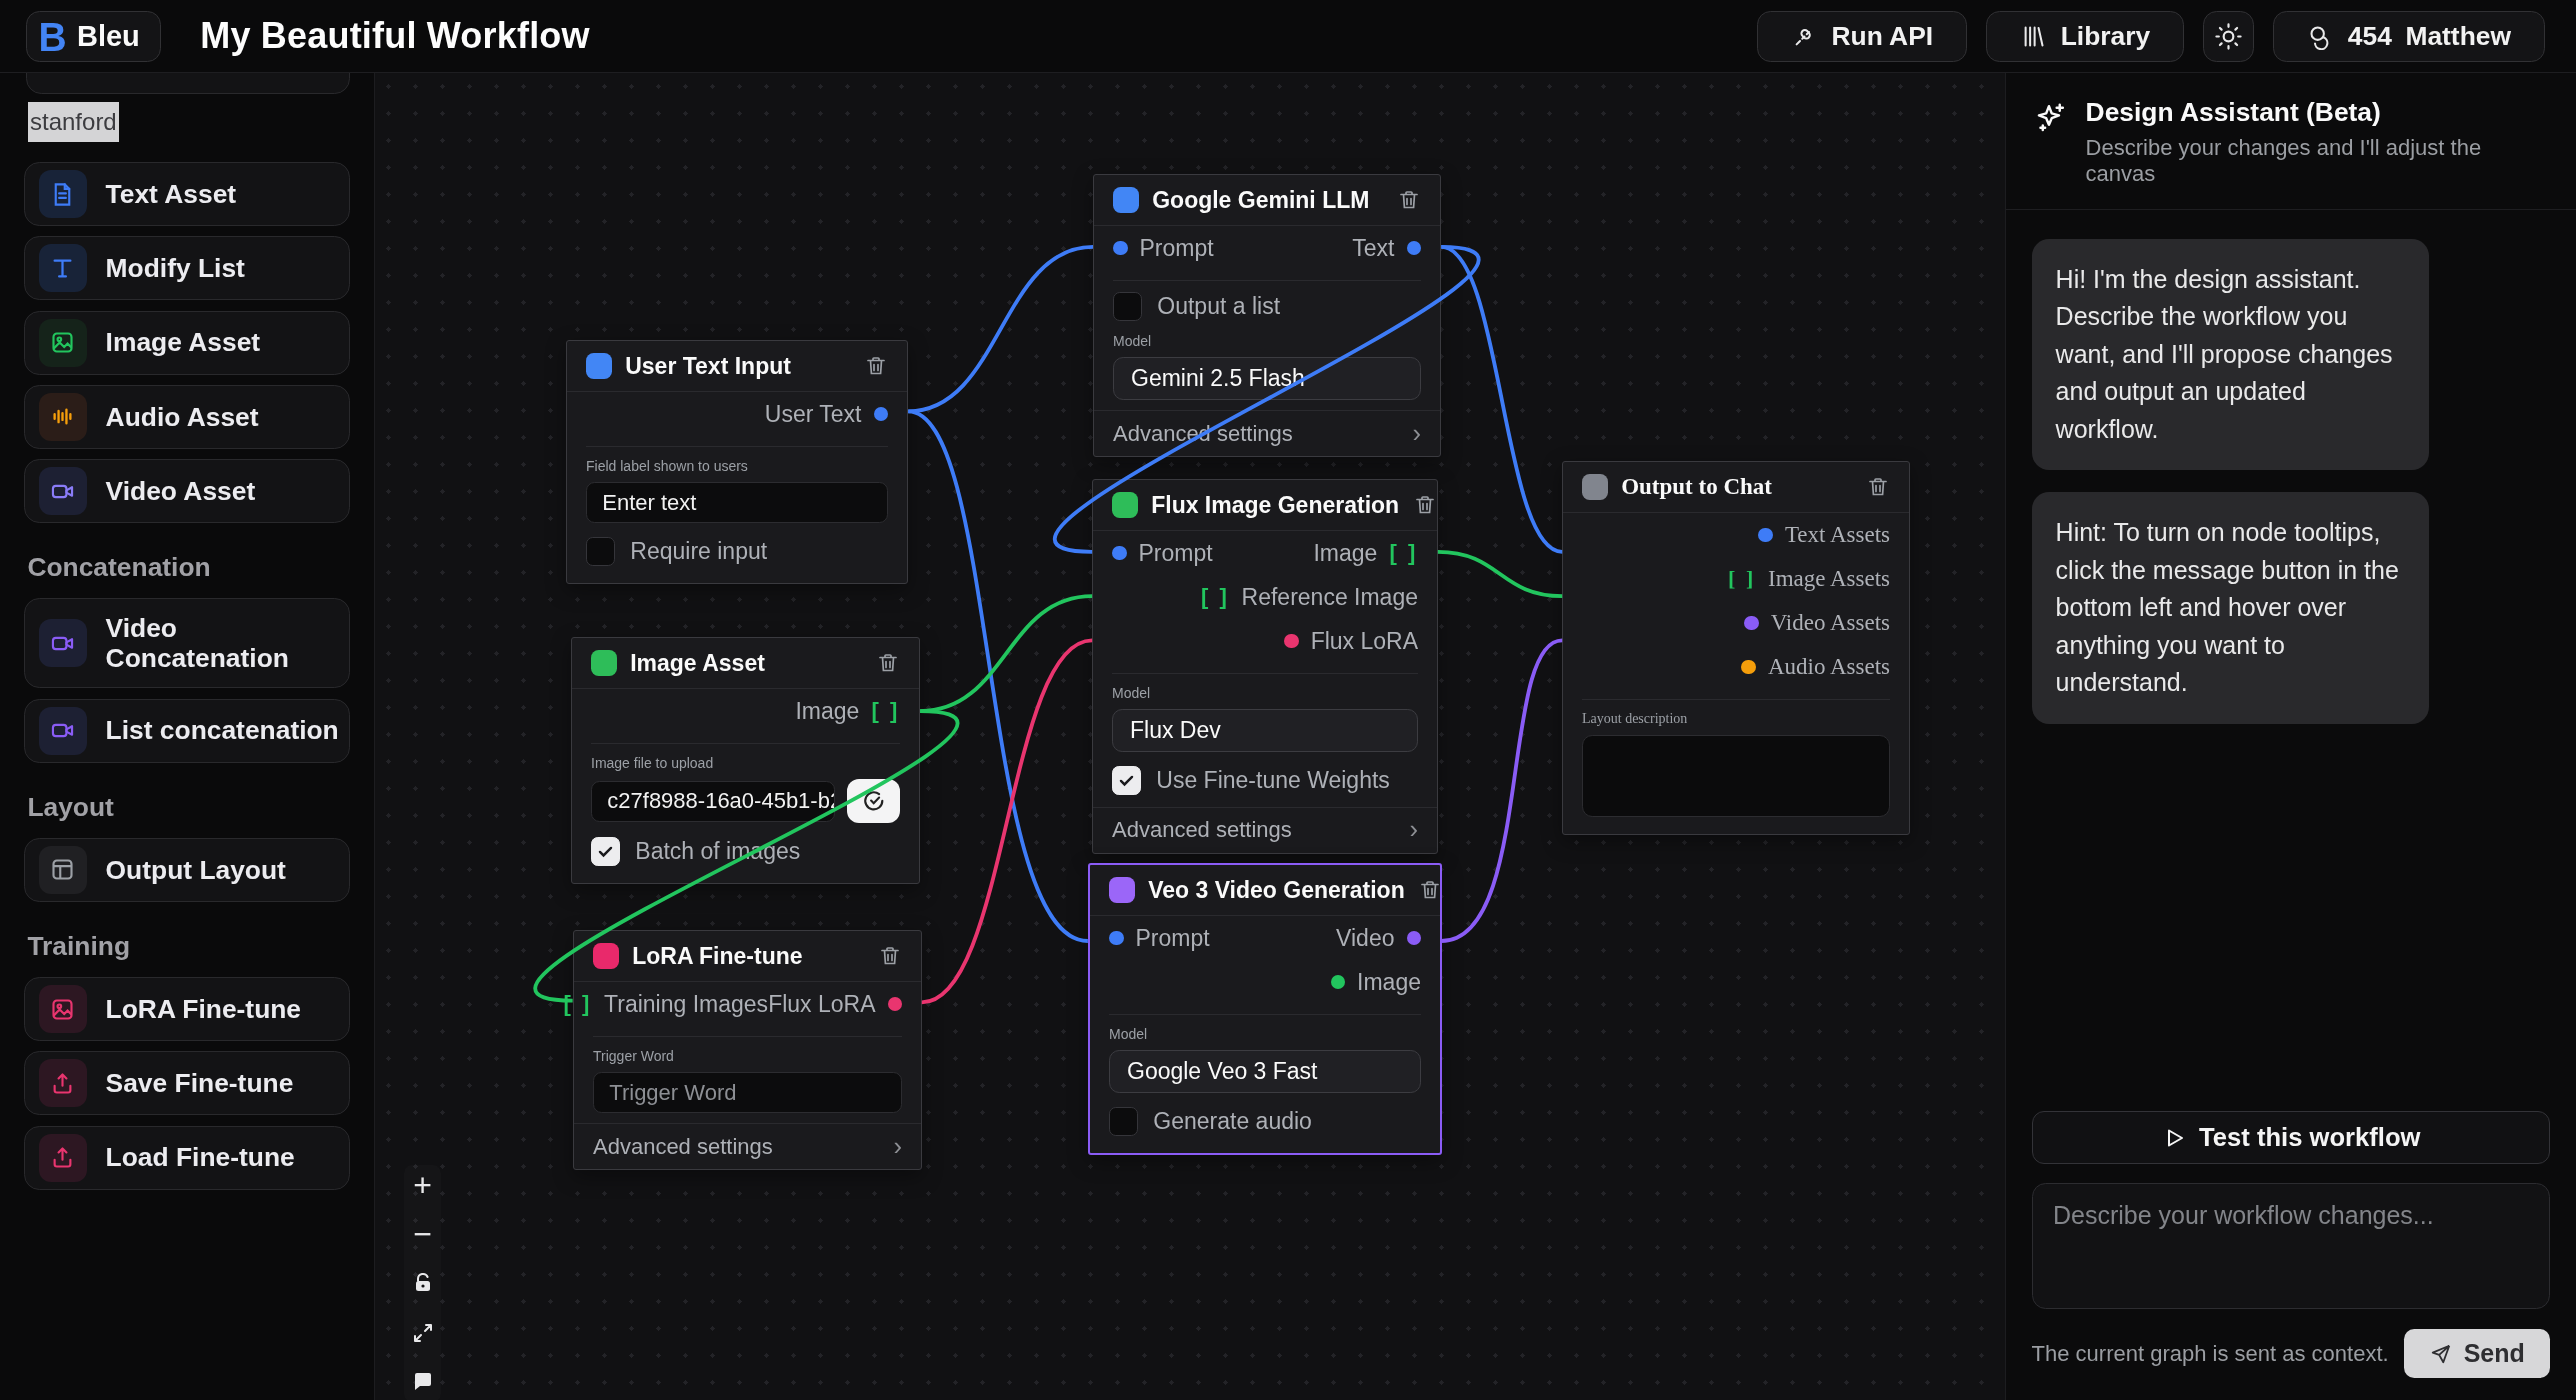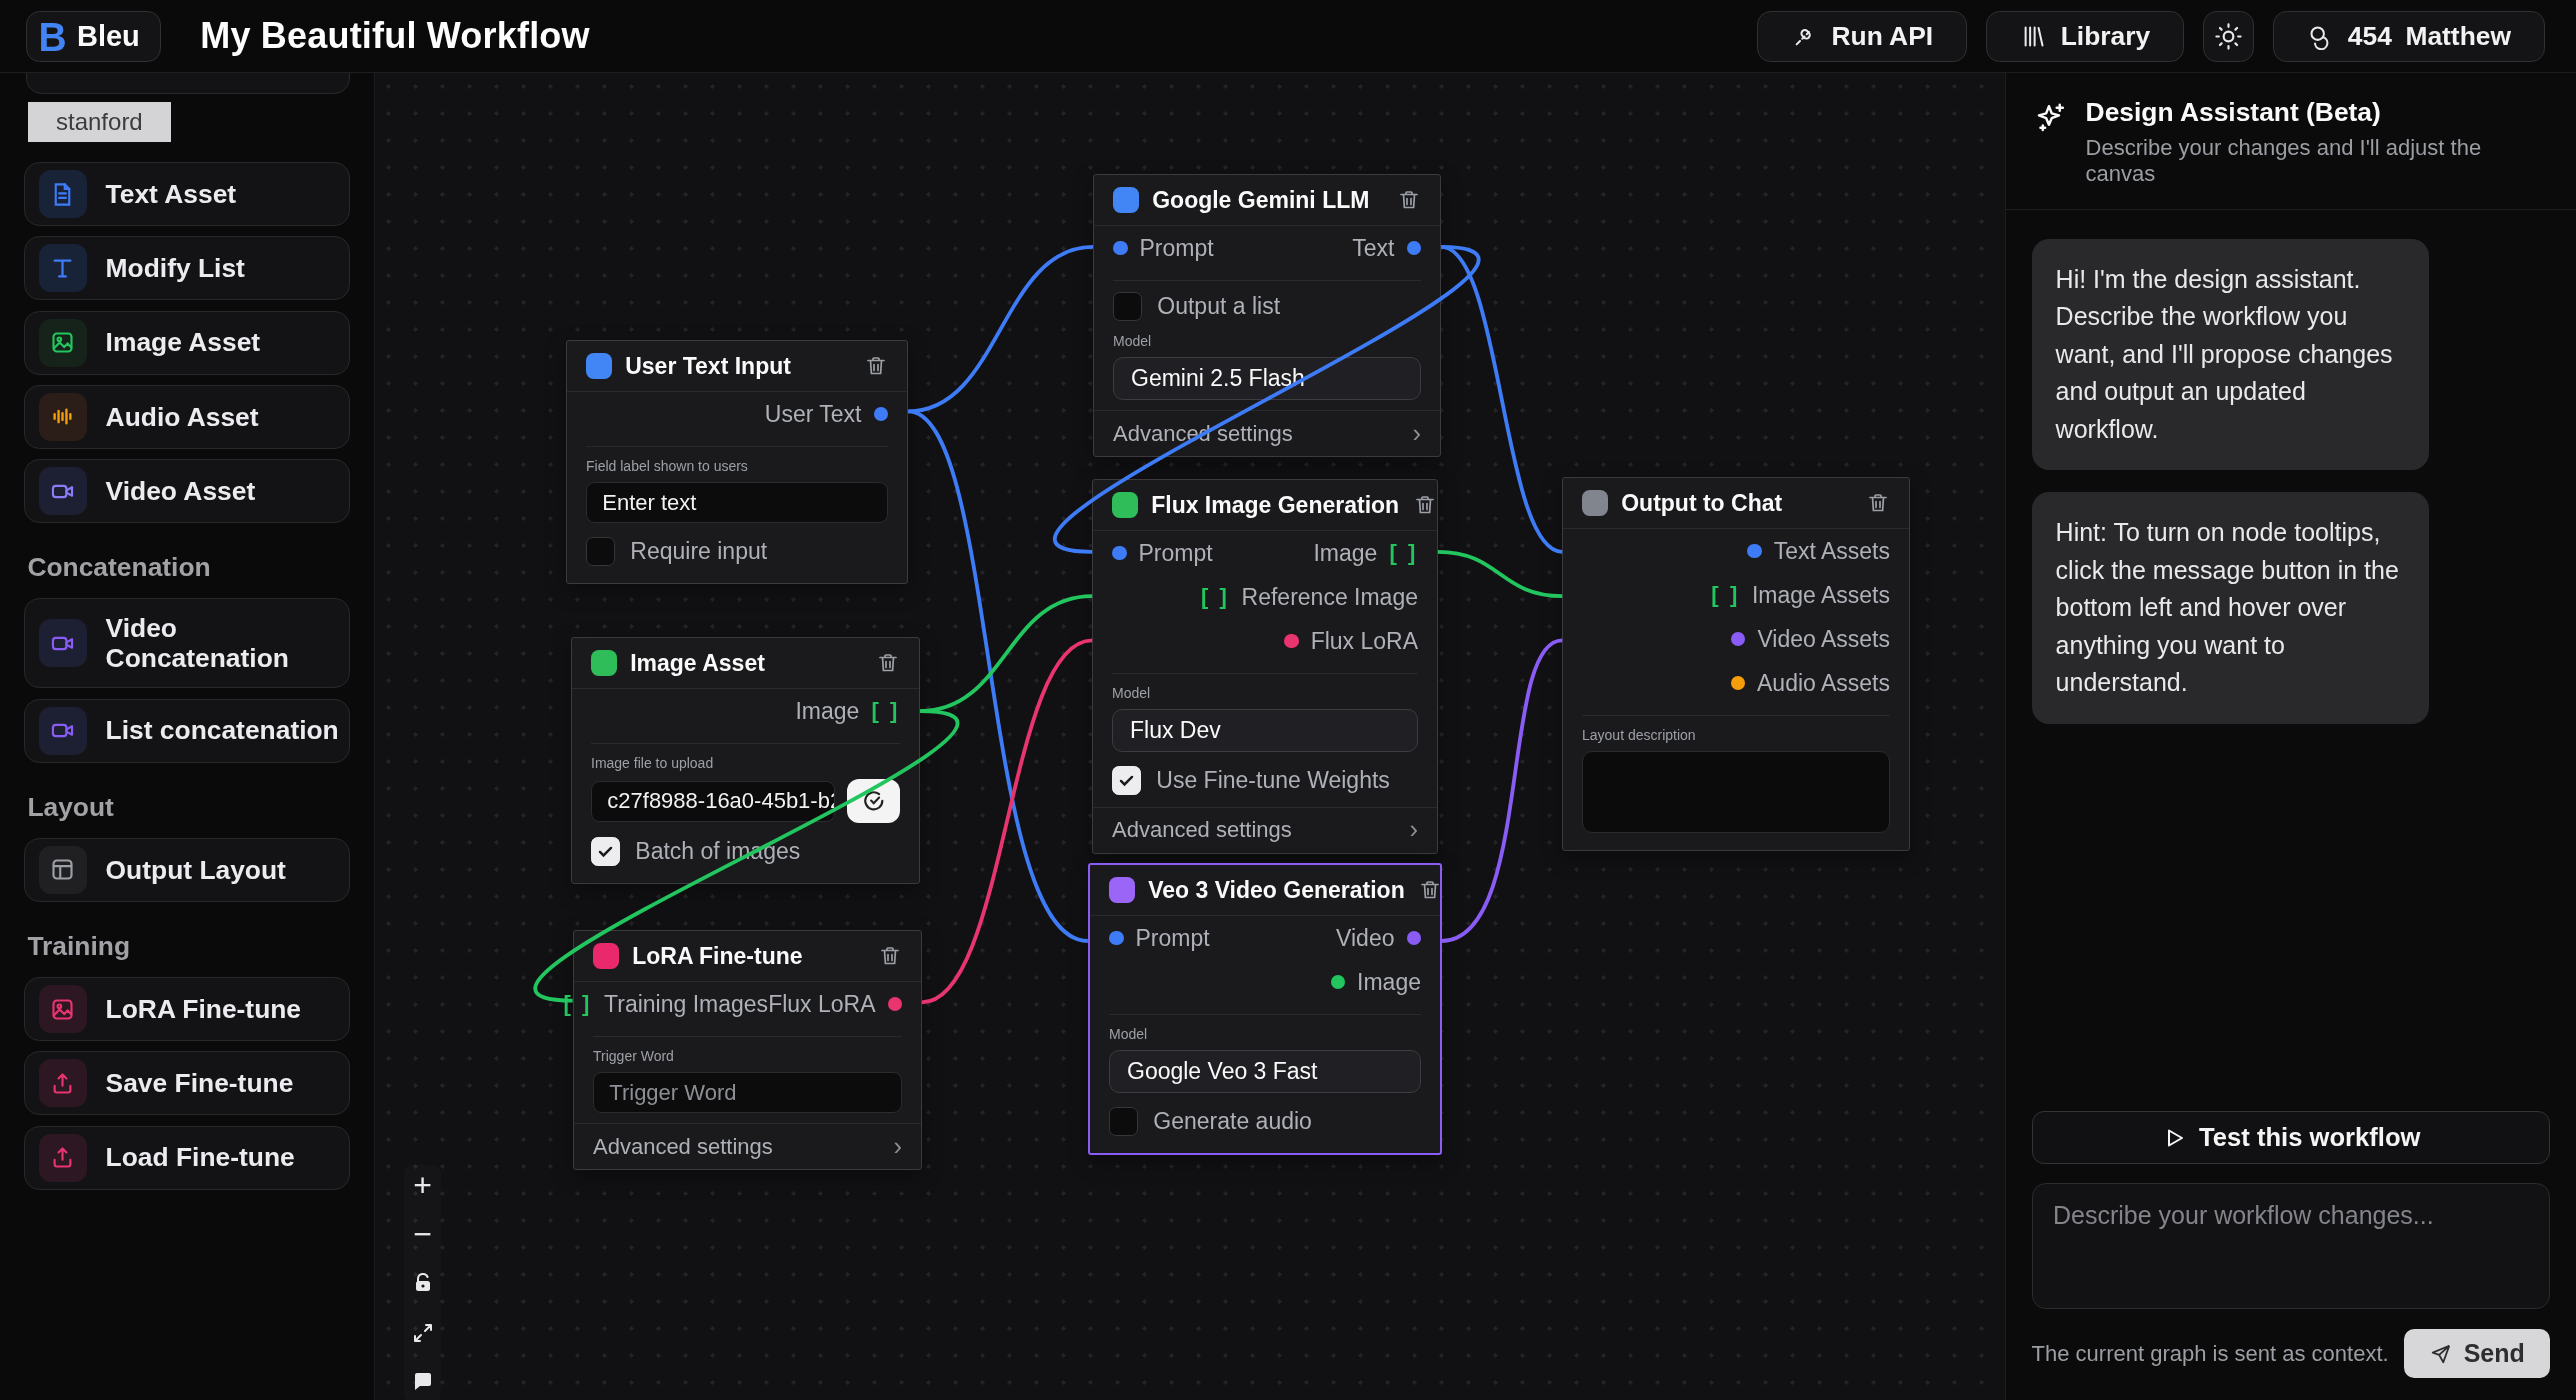--- a/index.html
+++ b/index.html
@@ -12,21 +12,21 @@
   .logo-text { font-size:29px; font-weight:700; color:#fafafa; }
   .wf-title { margin-left:39px; font-size:36px; font-weight:800; color:#fdfdfd; letter-spacing:0.2px; }
   .topbar-right { margin-left:auto; margin-right:31px; display:flex; align-items:center; gap:19px; }
   .tb-btn { height:51px; padding:0 33px; background:#141416; border:1.3px solid #313134; border-radius:13.6px; display:flex; align-items:center; gap:13.6px; color:#f2f2f2; font-size:26.4px; font-weight:600; }
   .tb-btn svg { flex:0 0 auto; }
   .tb-btn.square { width:51px; padding:0; justify-content:center; }
 
   
   .sidebar { position:absolute; left:0; top:73px; width:375px; height:1327px; background:#0a0a0b; border-right:1.3px solid #1d1d20; z-index:20; overflow:hidden; }
   .partial-item { position:absolute; left:25.6px; top:-27px; width:324px; height:48px; border:1.3px solid #29292c; border-radius:15.3px; background:#131315; }
-  .drag-chip { position:absolute; left:28px; top:29px; background:#d4d4d6; color:#3c3c40; font-size:24px; padding:6px 28px; z-index:5; }
+  .drag-chip { position:absolute; left:28px; top:29px; background:#d4d4d6; color:#3c3c40; font-size:24px; padding:6px 2px; z-index:5; }
   .side-inner { padding:0 24px; }
   .side-heading { font-size:26.4px; font-weight:600; color:#a1a1a6; margin:0 3.4px 15.3px; }
   .h-assets { margin-top:43px; }
   .h-later { margin-top:29px; }
   .side-item { height:64px; border:1.3px solid #29292c; border-radius:15.3px; background:#131315; display:flex; align-items:center; gap:19px; padding-left:13.6px; margin-bottom:10.2px; }
   .side-item.tall { height:90px; }
   .side-item .label { font-size:26.4px; font-weight:600; color:#ececf0; line-height:1.15; }
   .tile { width:48px; height:48px; border-radius:12px; display:flex; align-items:center; justify-content:center; flex:0 0 auto; }
   .tile.blue   { background:#182338; }
   .tile.green  { background:#15231a; }
@@ -455,21 +455,21 @@
     </div>
     <div class="ndiv"></div>
     <div class="flabel">Model</div>
     <div class="tselect">Google Veo 3 Fast</div>
     <div class="cbrow" style="margin-bottom:17px">
       <span class="cb"></span>
       <span class="cblabel">Generate audio</span>
     </div>
   </div>
 
-  <div class="node" style="left:1187px; top:404px; width:348px;">
+  <div class="node" style="left:1187px; top:388px; width:348px;font-family:Liberation Serif, serif;">
     <div class="node-head">
       <span class="nhicon" style="background:#81858e"></span>
       <span class="ntitle">Output to Chat</span>
       <span class="trash">
           <svg width="24" height="24" viewBox="0 0 24 24" fill="none" stroke="currentColor" stroke-width="1.7" stroke-linecap="round">
             <path d="M4 6.5h16M9 6.5V4.8c0-.5.4-.8.9-.8h4.2c.5 0 .9.3.9.8v1.7M6.5 6.5l.9 13h9.2l.9-13M10 10.5v6M14 10.5v6"></path>
           </svg>
         </span>
     </div>
     <div class="nrow">

